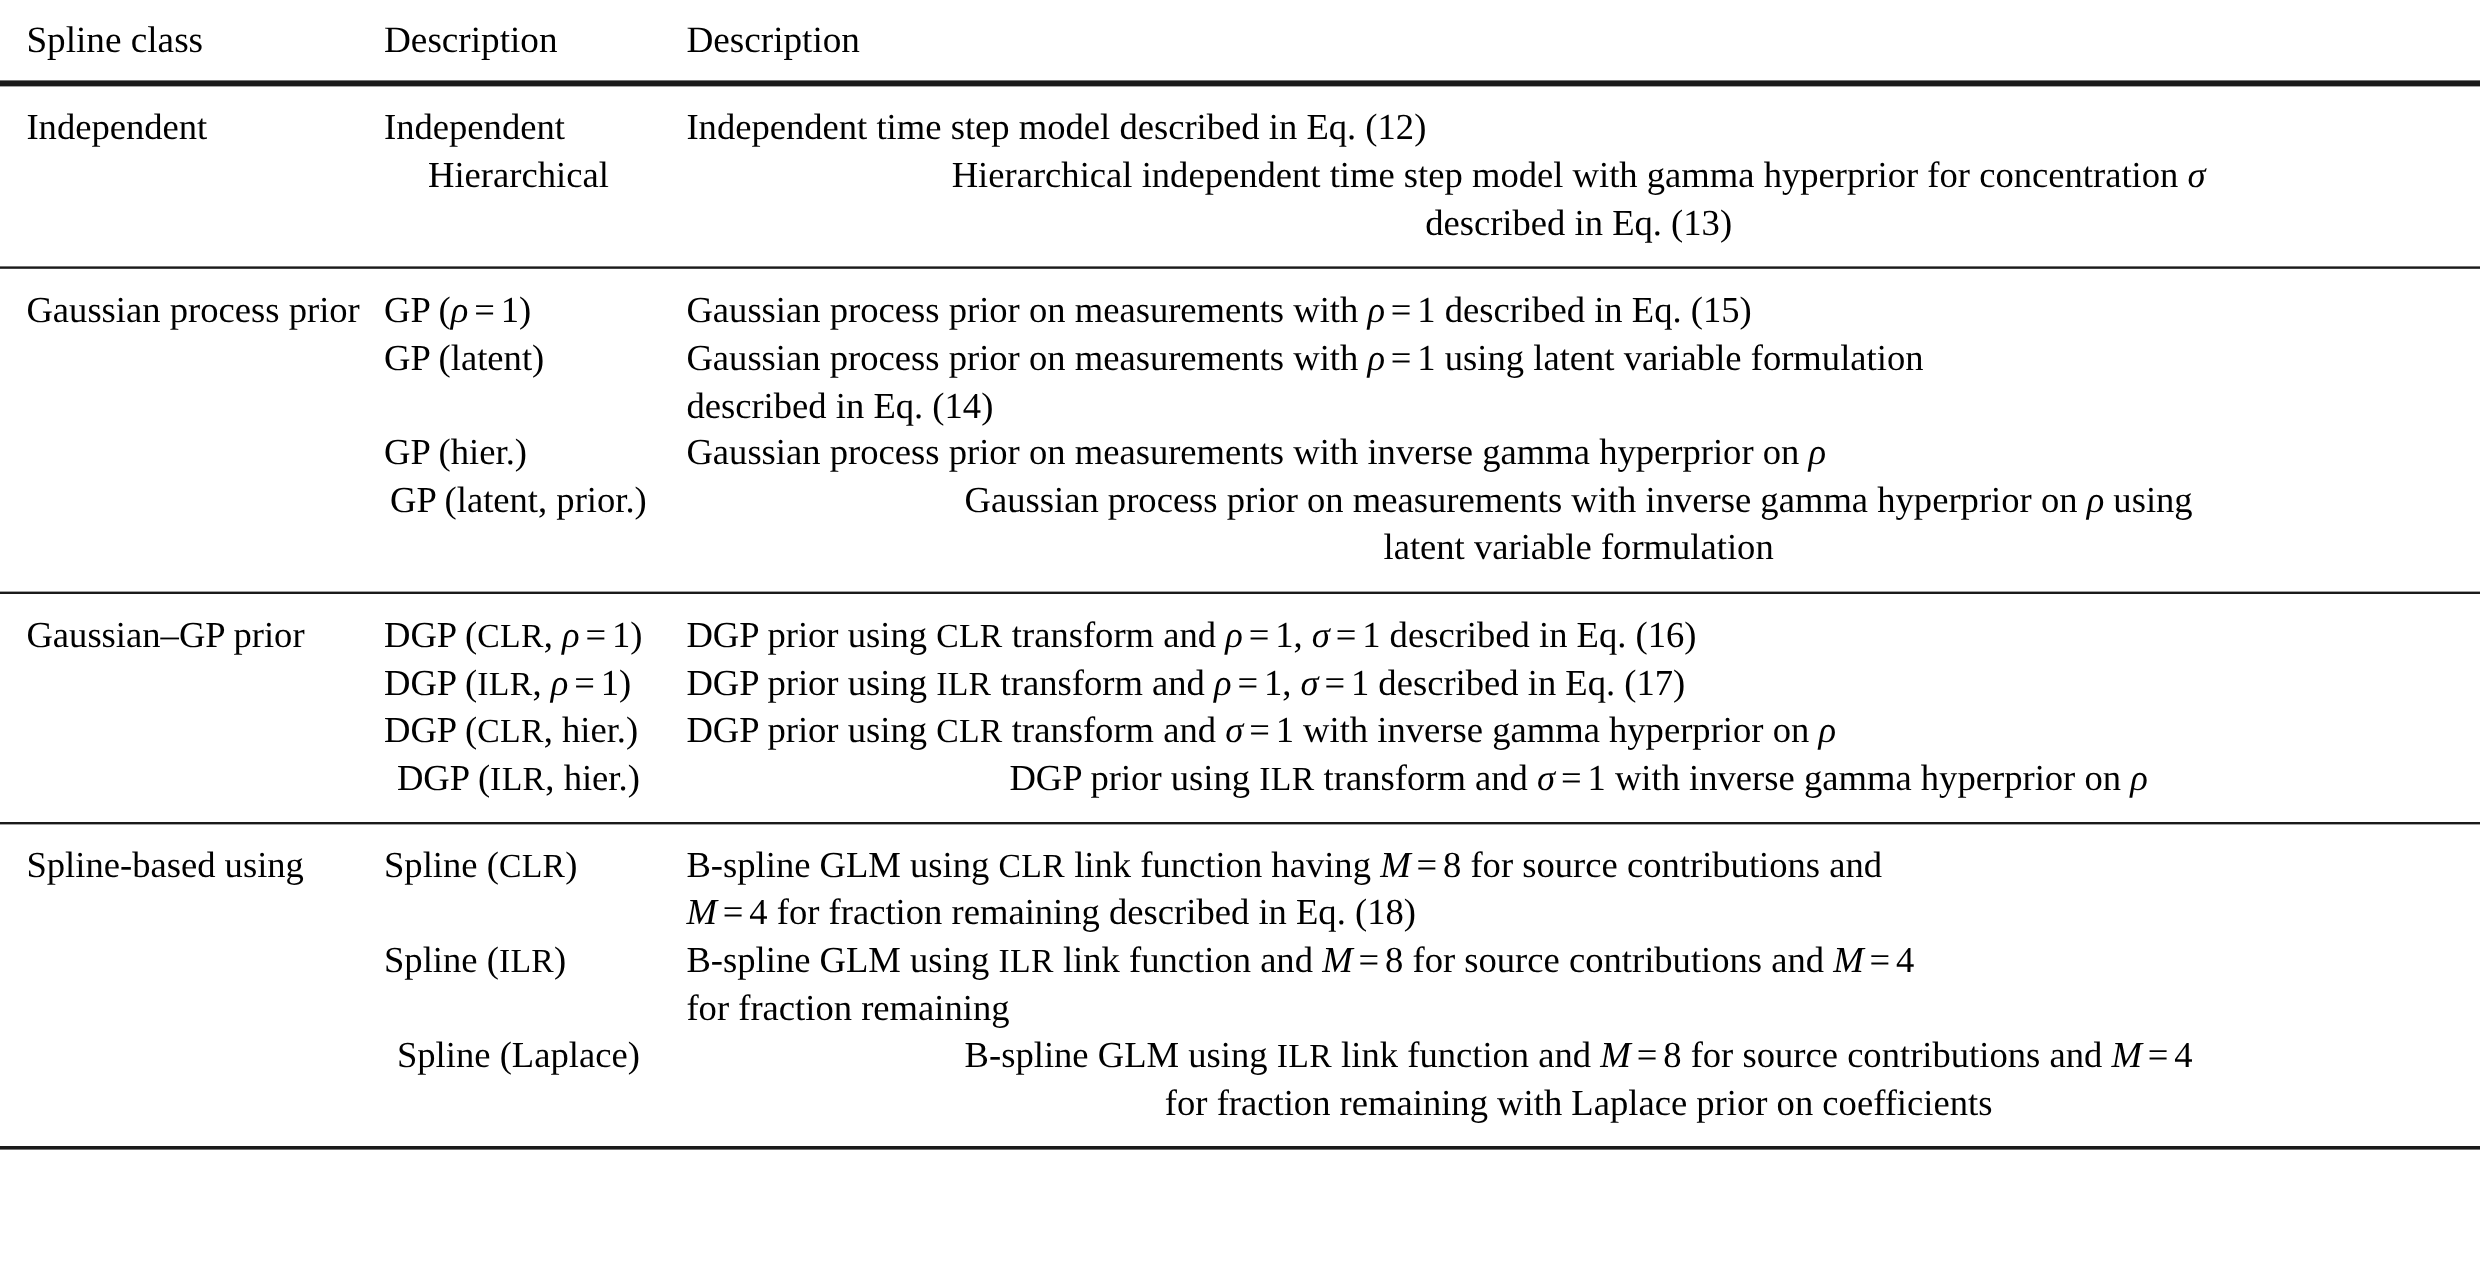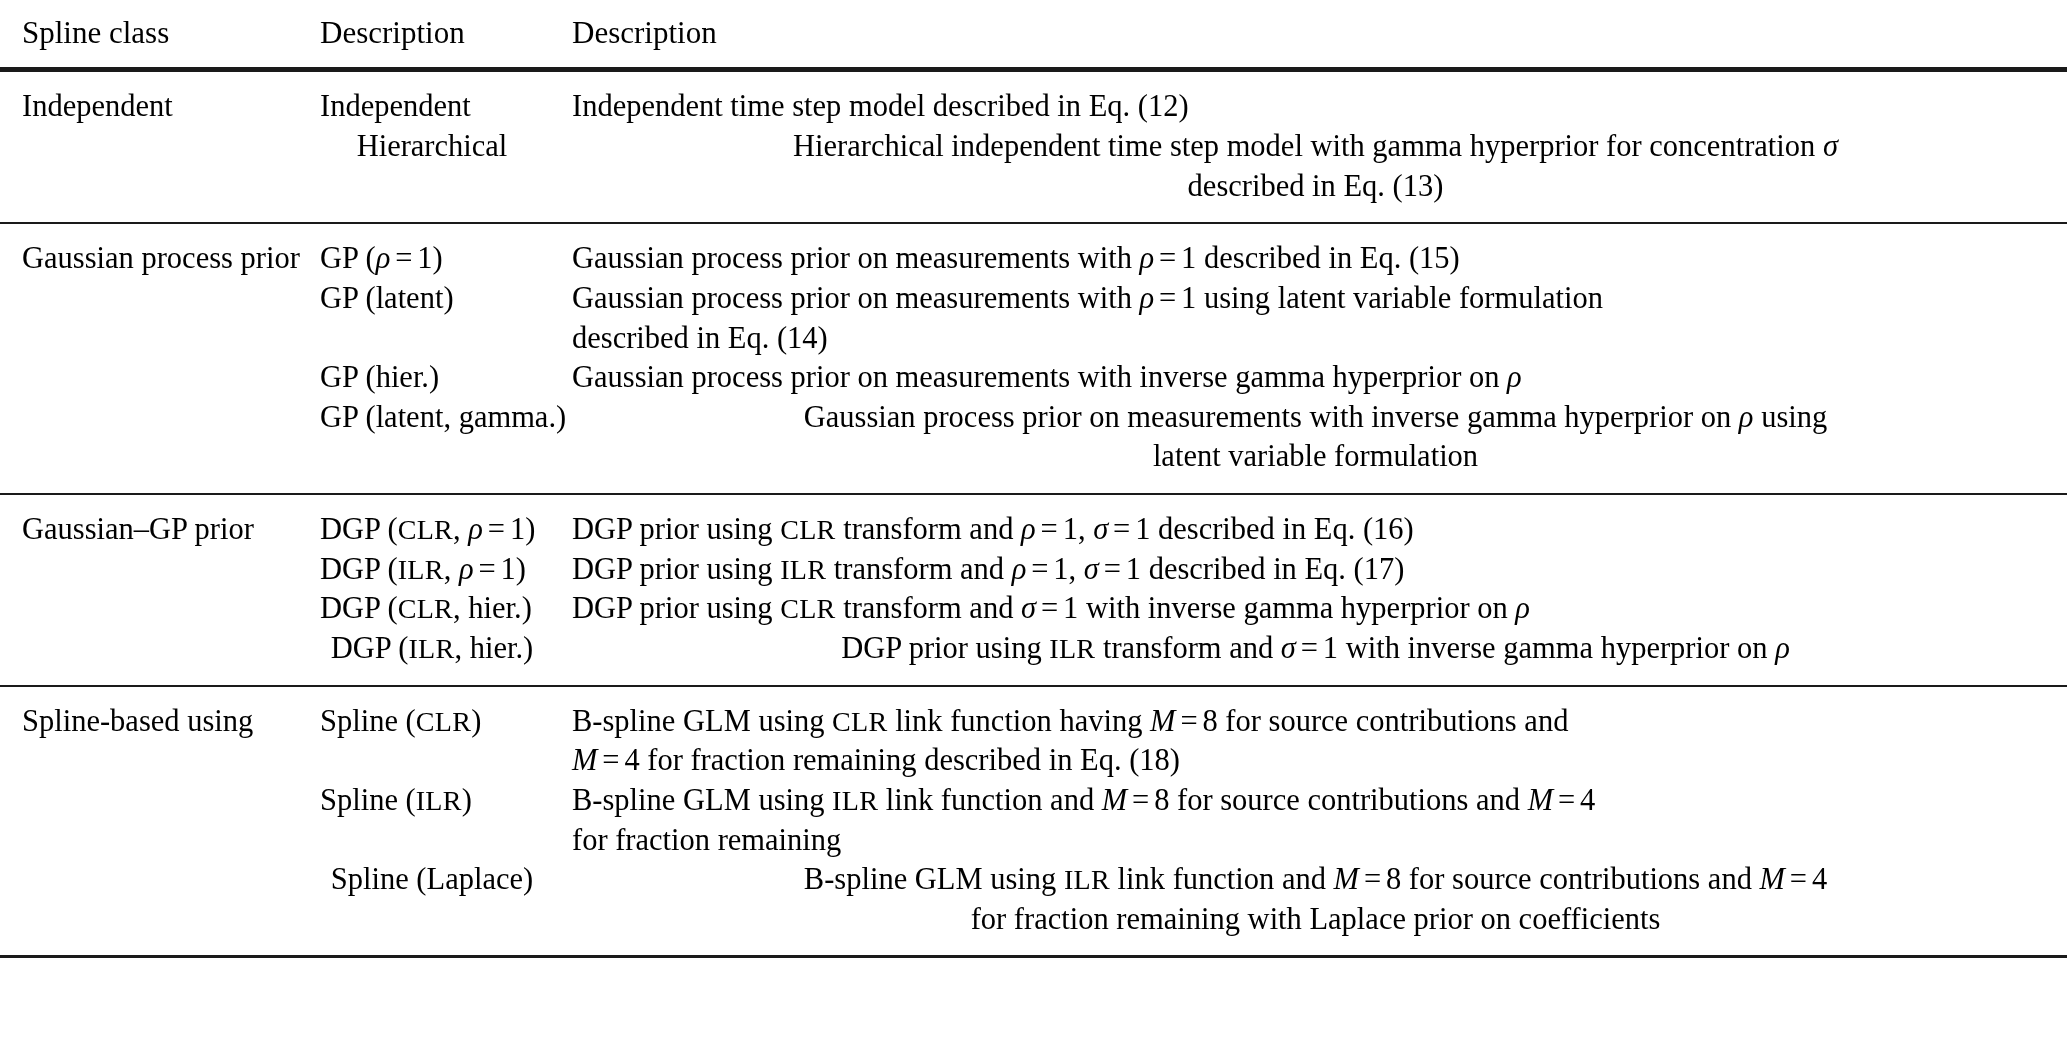--- a/index.html
+++ b/index.html
@@ -188,21 +188,21 @@
         <span class="desc-line">described in Eq. (14)</span>
       </td>
     </tr>
     <tr class="body-row">
       <td class="col-abbr">GP (hier.)</td>
       <td class="col-desc">
         <span class="desc-line">Gaussian process prior on measurements with inverse gamma hyperprior on <span class="mi">ρ</span></span>
       </td>
     </tr>
     <tr class="body-row block-last">
-      <td class="col-abbr">GP (latent, gamma.)</td>
+      <td class="col-abbr">GP (latent, prior.)</td>
       <td class="col-desc">
         <span class="desc-line">Gaussian process prior on measurements with inverse gamma hyperprior on <span class="mi">ρ</span> using</span>
         <span class="desc-line">latent variable formulation</span>
       </td>
     </tr>
 
     <tr class="rule-mid">
       <td colspan="3">
             <span class="hr-thin"></span>
           </td>

